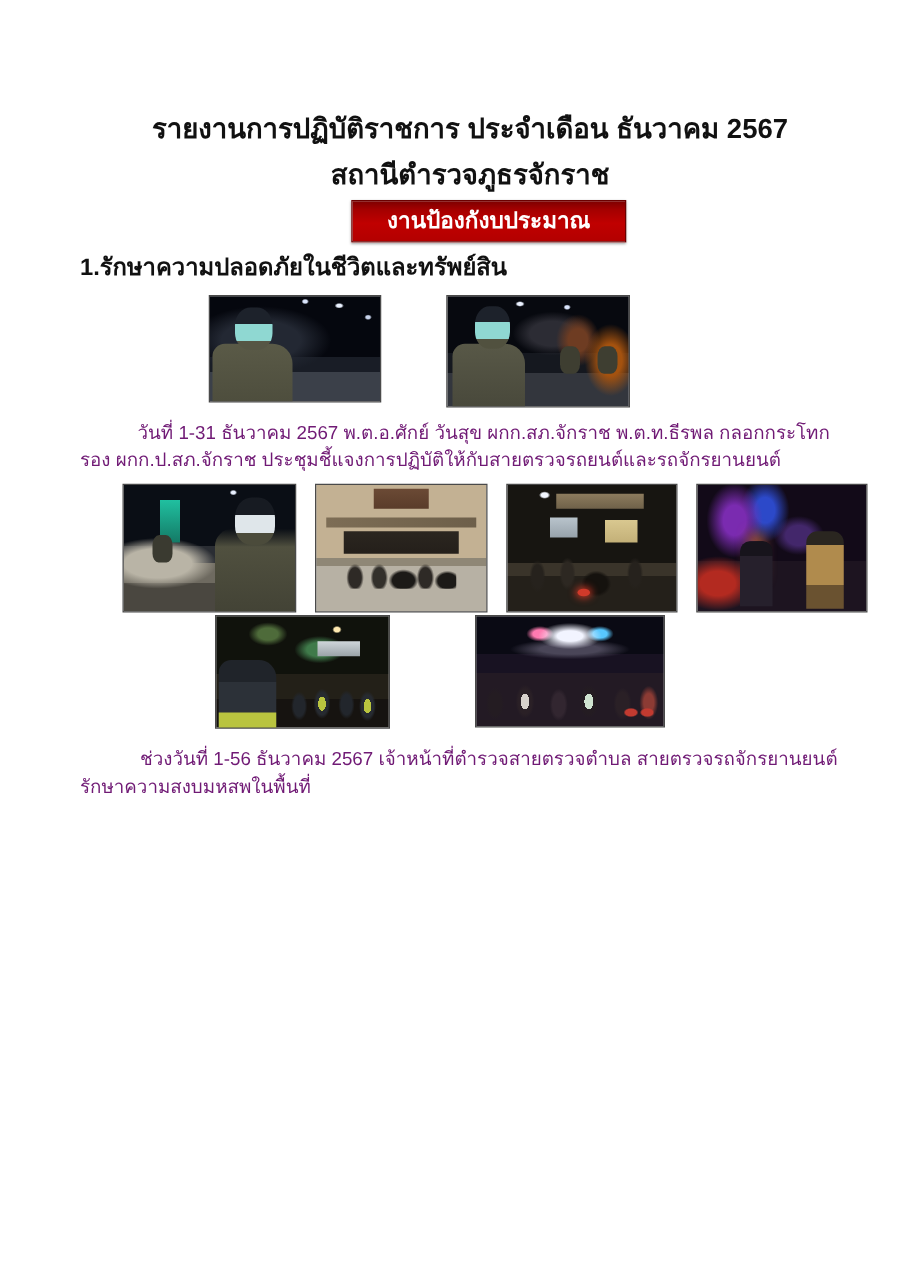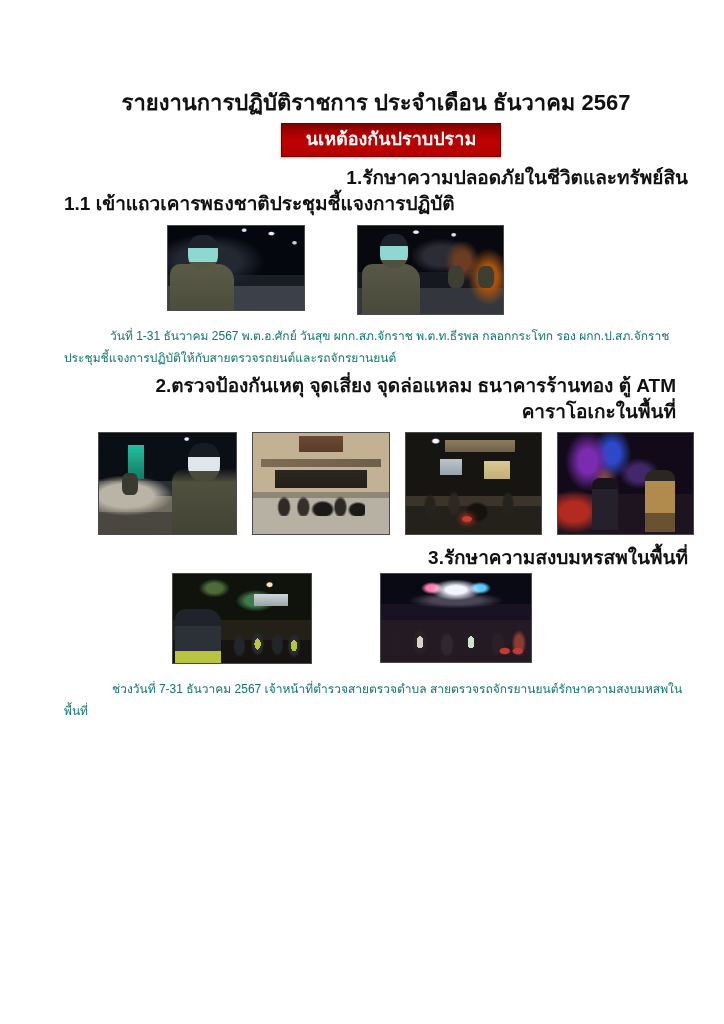--- a/index.html
+++ b/index.html
@@ -25,27 +25,27 @@
     min-width:190px;
     padding:3px 14px 5px;
     margin-left:30px;
     background:linear-gradient(180deg,#7e0000 0%,#a50000 22%,#c00000 55%,#b30000 100%);
     border:1px solid #6b0000;
     color:#ffffff;
     font-size:18px; font-weight:bold; line-height:24px;
     box-shadow:0 1px 2px rgba(0,0,0,.35);
   }
   .sec-heading{
-    font-size:19px; font-weight:bold; line-height:26px; color:#111;text-align:right;
+    font-size:19px; font-weight:bold; line-height:26px; color:#111;
   }
   .sub-heading{
     font-size:19px; font-weight:bold; line-height:26px; color:#111;
   }
   .para{
-    font-size:12px; line-height:22px; color:#0f766e;
+    font-size:15px; line-height:22px; color:#701a75;
     text-align:left;
   }
   .indent{ text-indent:46px; }
 
   .photo-row{ display:flex; align-items:flex-start; }
   .row-1{ margin-left:103px; margin-top:8px; gap:52px; }
   .row-2{ margin-left:34px;  margin-top:7px;  gap:15px; }
   .row-3{ margin-left:108px; margin-top:2px;  gap:68px; }
 
   .photo{
@@ -199,48 +199,46 @@
   .spacer-h3{ margin-top:10px; }
   .spacer-para3{ margin-top:14px; text-indent:48px; }
 </style>
 </head>
 <body>
 
 <div class="page">
 
   <div class="title-block">
     <div class="title-line">รายงานการปฏิบัติราชการ ประจำเดือน ธันวาคม 2567</div>
+    <div class="title-line">สถานีตำรวจภูธรจักราช</div>
   </div>
 
   <div class="banner-wrap">
-    <span class="banner">นเหต้องกันปราบปราม</span>
+    <span class="banner">งานป้องกังบประมาณ</span>
   </div>
 
   <div class="sec-heading" style="margin-top:8px">1.รักษาความปลอดภัยในชีวิตและทรัพย์สิน</div>
-  <div class="sub-heading">1.1 เข้าแถวเคารพธงชาติประชุมชี้แจงการปฏิบัติ</div>
 
   <div class="photo-row row-1">
     <div class="photo p11"></div>
     <div class="photo p12"></div>
   </div>
 
   <div class="para indent spacer-para1">วันที่ 1-31 ธันวาคม 2567 พ.ต.อ.ศักย์  วันสุข ผกก.สภ.จักราช พ.ต.ท.ธีรพล  กลอกกระโทก รอง ผกก.ป.สภ.จักราช ประชุมชี้แจงการปฏิบัติให้กับสายตรวจรถยนต์และรถจักรยานยนต์</div>
 
-  <div class="sec-heading spacer-h2">2.ตรวจป้องกันเหตุ จุดเสี่ยง จุดล่อแหลม ธนาคารร้านทอง ตู้ ATM คาราโอเกะในพื้นที่</div>
 
   <div class="photo-row row-2">
     <div class="photo p21"></div>
     <div class="photo p22"></div>
     <div class="photo p23"></div>
     <div class="photo p24"></div>
   </div>
 
 
-  <div class="sec-heading spacer-h3">3.รักษาความสงบมหรสพในพื้นที่</div>
 
   <div class="photo-row row-3">
     <div class="photo p31"></div>
     <div class="photo p32"></div>
   </div>
 
-  <div class="para spacer-para3">ช่วงวันที่ 7-31 ธันวาคม 2567 เจ้าหน้าที่ตำรวจสายตรวจตำบล สายตรวจรถจักรยานยนต์รักษาความสงบมหสพในพื้นที่</div>
+  <div class="para spacer-para3">ช่วงวันที่ 1-56 ธันวาคม 2567 เจ้าหน้าที่ตำรวจสายตรวจตำบล สายตรวจรถจักรยานยนต์รักษาความสงบมหสพในพื้นที่</div>
 
 </div>
 
 </body></html>

